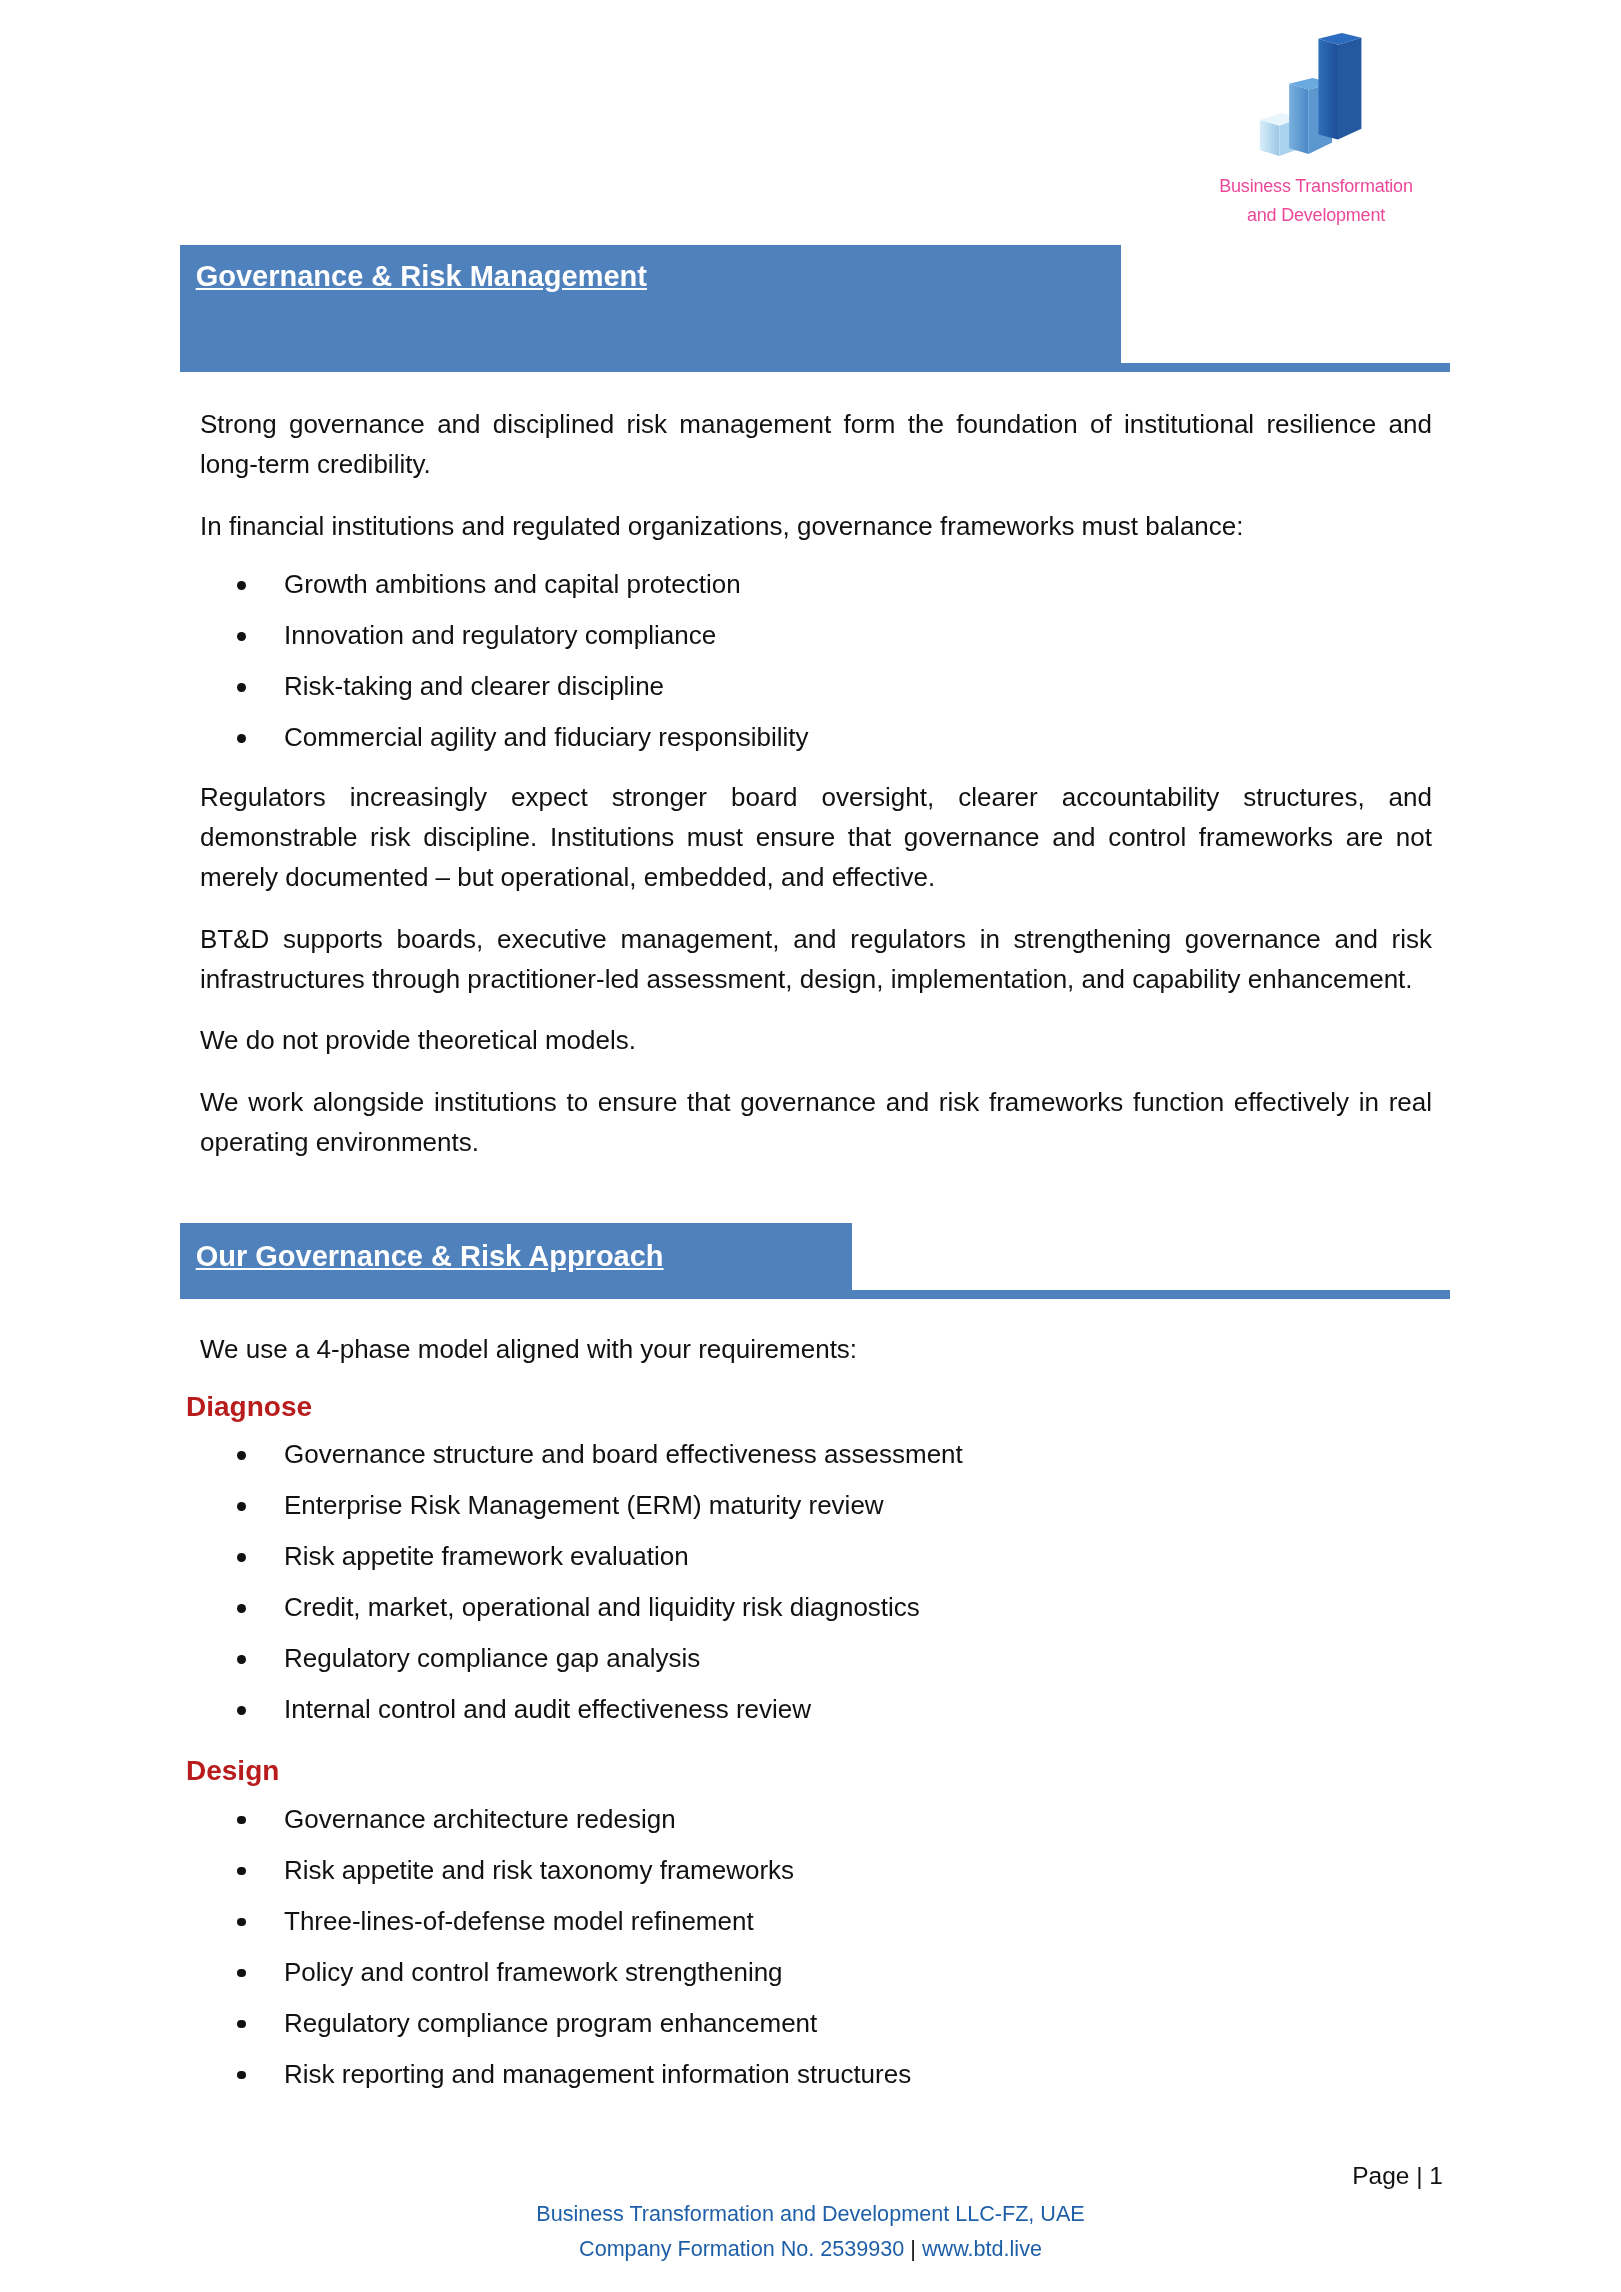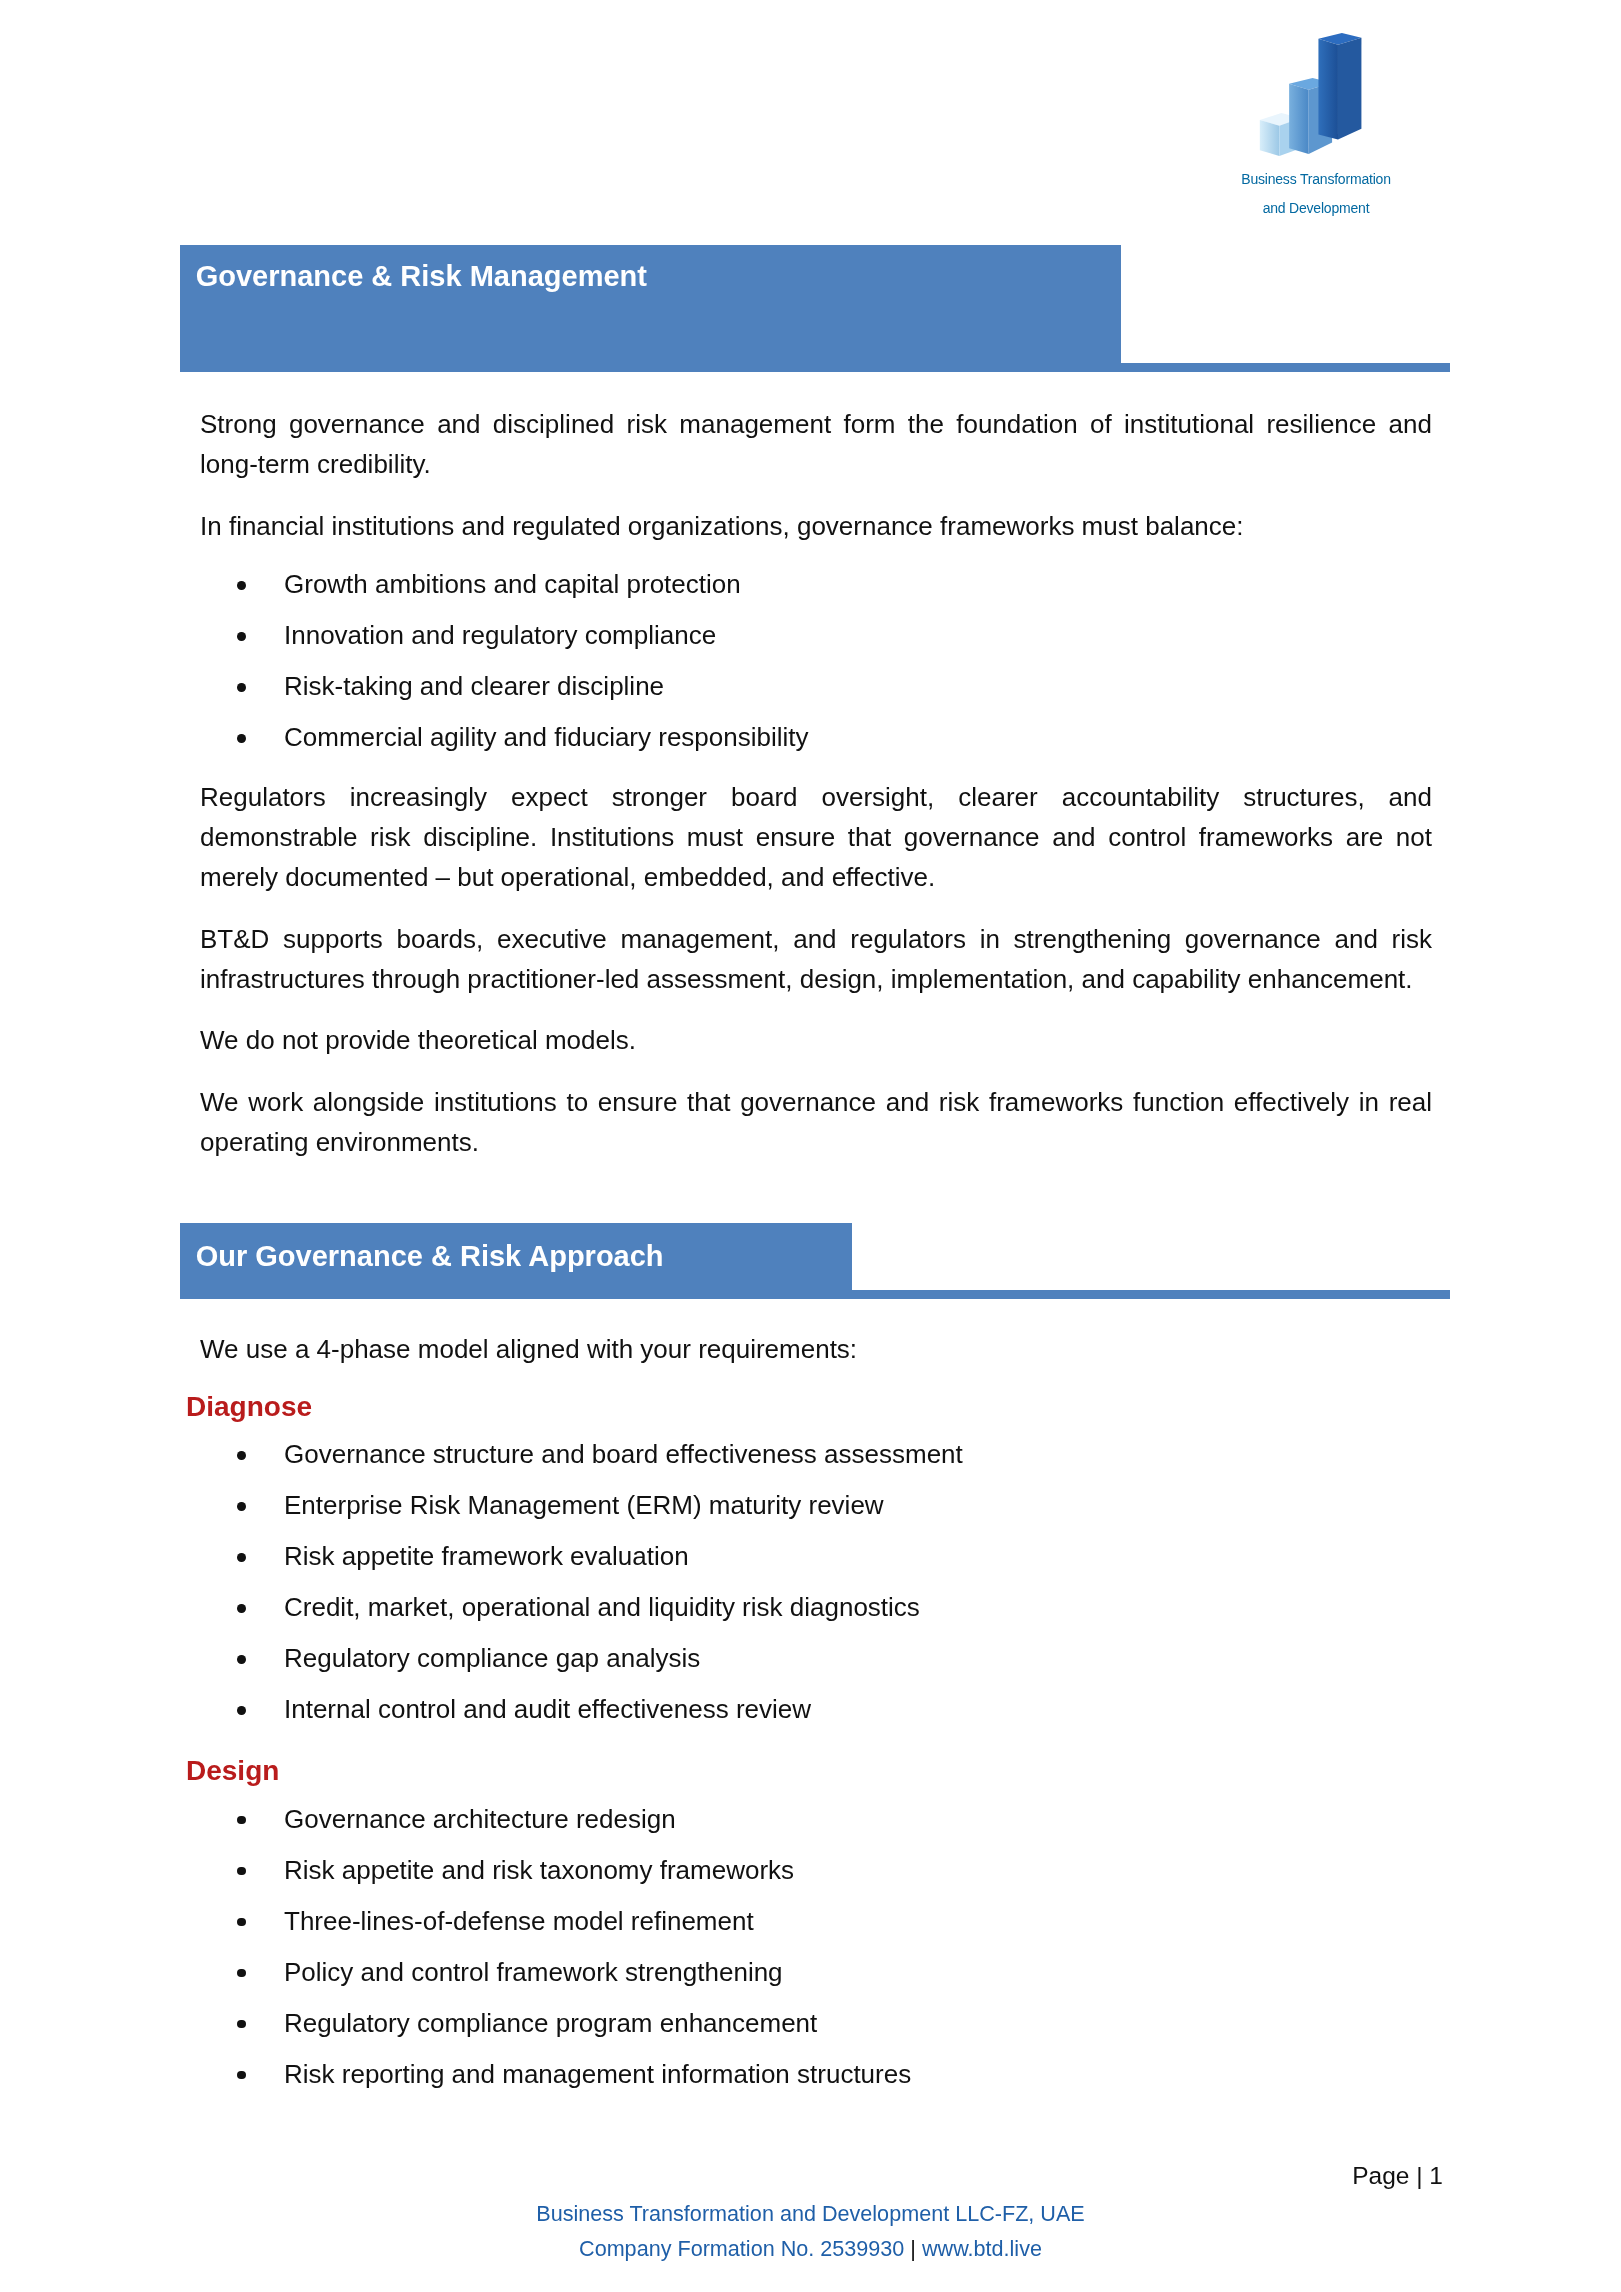--- a/index.html
+++ b/index.html
@@ -23,24 +23,24 @@
       text-align: center;
     }
     .logo-graphic {
       display: block;
       margin: 0 0 0 78px;
       width: 127px;
       height: 137px;
     }
     .logo-text {
       font-family: "Liberation Sans", sans-serif;
-      font-size: 14px;
+      font-size: 18px;
       line-height: 29px;
-      color: #0369a1;
-      margin-top: 1px;
+      color: #ec4899;
+      margin-top: 8px;
       letter-spacing: -0.2px;
     }
     .logo-text div { white-space: nowrap; }
 
     .banner {
       position: absolute;
       left: 180px;
       width: 1270px;
     }
     .banner-box {
@@ -52,20 +52,21 @@
     .banner-rule {
       height: 8.8px;
       background: #4f81bd;
       width: 1270px;
     }
     .banner-title {
       font-size: 29px;
       font-weight: bold;
       line-height: 39px;
       white-space: nowrap;
+      text-decoration: underline;
     }
     .banner-subtitle {
       font-size: 27.4px;
       font-weight: bold;
       font-style: italic;
       line-height: 39px;
       white-space: nowrap;
     }
 
     .banner1 { top: 245px; }

